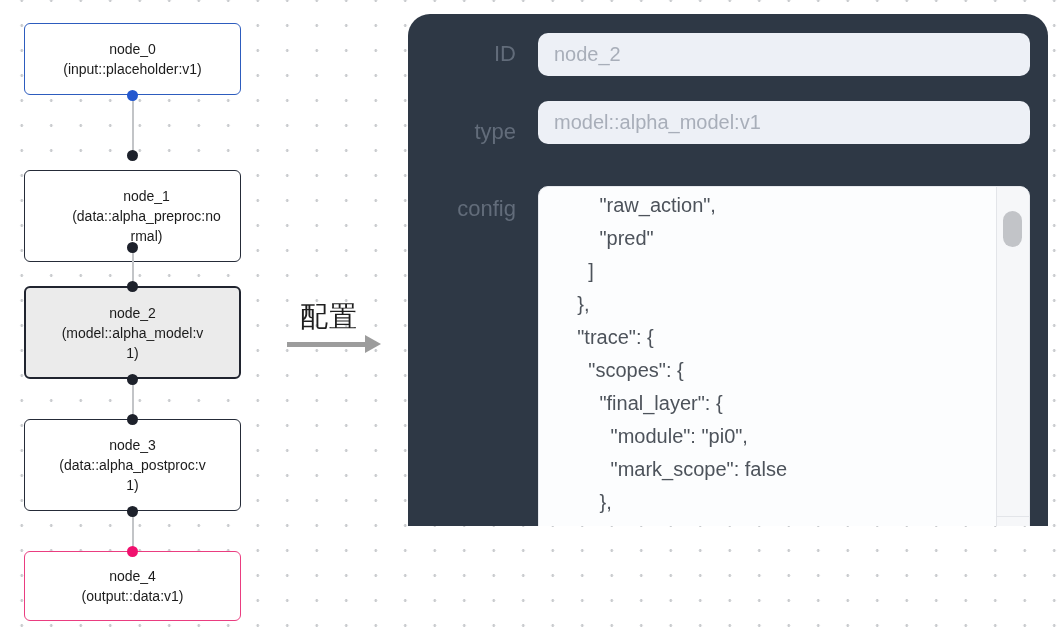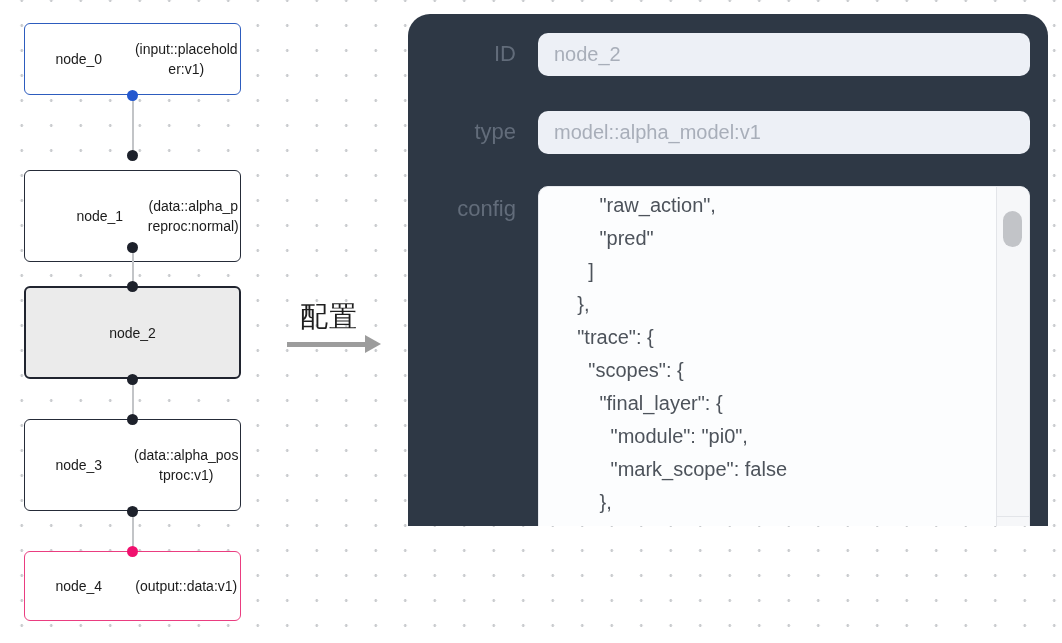--- a/index.html
+++ b/index.html
@@ -19,21 +19,21 @@
 
   
   .flow-node {
     position: absolute;
     left: 24px;
     width: 217px;
     background: #ffffff;
     border: 1.5px solid #252b38;
     border-radius: 6px;
     display: flex;
-    flex-direction: row;
+    flex-direction: column;
     align-items: center;
     justify-content: center;
     text-align: center;
     font-size: 14px;
     line-height: 20px;
     color: #1b1b1b;
   }
   .flow-node .node-text {
     width: 150px;
     word-break: break-all;
@@ -196,20 +196,21 @@
     <div class="node-text">(input::placeholder:v1)</div>
   </div>
 
   <div class="flow-node" style="top:170px;height:92px;padding-left:28px;">
     <div class="node-text">node_1</div>
     <div class="node-text">(data::alpha_preproc:normal)</div>
   </div>
 
   <div class="flow-node node-selected" style="top:286px;height:93px;">
     <div class="node-text">node_2</div>
+    <div class="node-text">(model::alpha_model:v1)</div>
   </div>
 
   <div class="flow-node" style="top:419px;height:92px;">
     <div class="node-text">node_3</div>
     <div class="node-text">(data::alpha_postproc:v1)</div>
   </div>
 
   <div class="flow-node node-output" style="top:551px;height:70px;">
     <div class="node-text">node_4</div>
     <div class="node-text">(output::data:v1)</div>
@@ -234,21 +235,21 @@
     <div class="shaft"></div>
     <div class="head"></div>
   </div>
 
   <div class="panel">
 
     <div class="panel-label" style="top:27px;">ID</div>
     <input class="panel-input" style="top: 19px;" type="text" value="node_2">
 
     <div class="panel-label" style="top:105px;">type</div>
-    <input class="panel-input" style="top: 97px;" type="text" value="model::alpha_model:v1">
+    <input class="panel-input" style="top: 87px;" type="text" value="model::alpha_model:v1">
 
     <div class="panel-label" style="top:182px;">config</div>
 
     <div class="config-box">
       <div class="config-code">        "raw_action",
         "pred"
       ]
     },
     "trace": {
       "scopes": {

